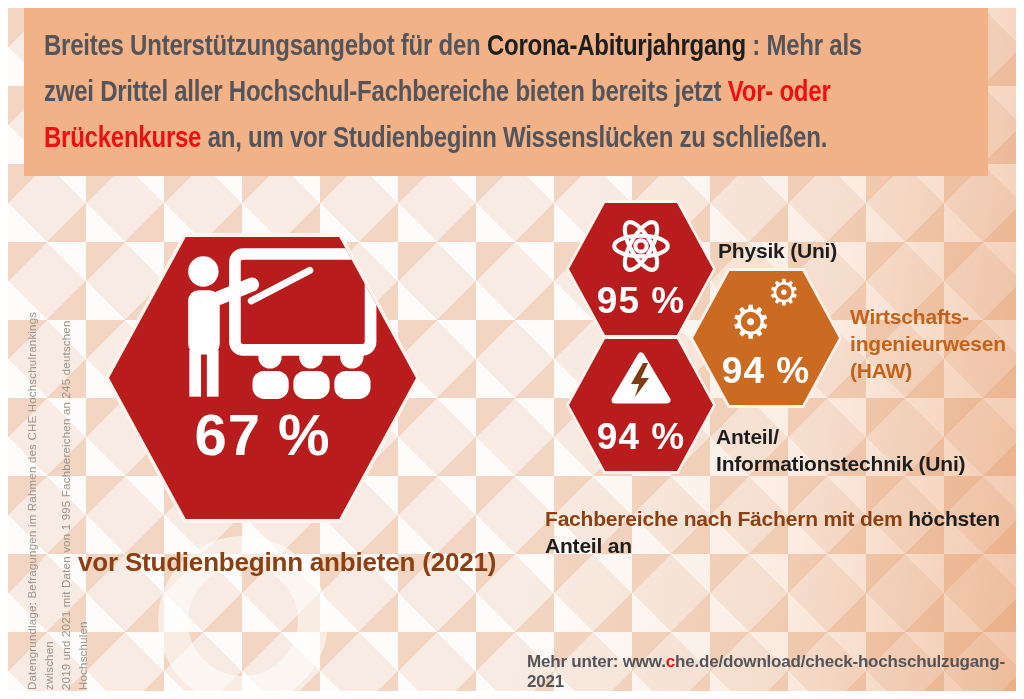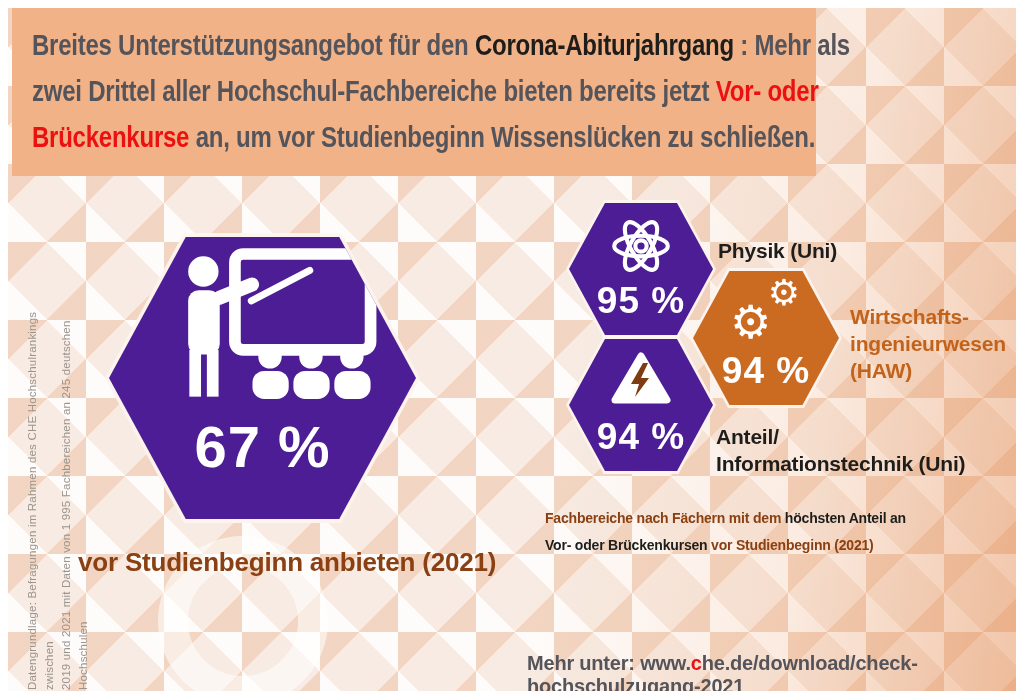--- a/index.html
+++ b/index.html
@@ -11,21 +11,21 @@
     position:absolute;left:8px;top:8px;width:1008px;height:683px;overflow:hidden;
     background-color:#f7ebe3;
     background-image:
       linear-gradient(100deg, rgba(236,150,92,0) 55%, rgba(236,150,92,0.16) 78%, rgba(224,122,55,0.42) 100%),
       linear-gradient(45deg, rgba(255,255,255,0.85) 25%, rgba(255,255,255,0) 25.6%, rgba(255,255,255,0) 74.4%, rgba(255,255,255,0.85) 75%),
       linear-gradient(-45deg, rgba(238,196,168,0.55) 25%, rgba(238,196,168,0) 25.6%, rgba(238,196,168,0) 74.4%, rgba(238,196,168,0.55) 75%);
     background-size:100% 100%, 78px 78px, 78px 78px;
   }
   
   .banner{
-    position:absolute;left:4px;top:0;width:804px;height:168px;background:#f2b287;
+    position:absolute;left:16px;top:0;width:964px;height:168px;background:#f2b287;
   }
   .banner-text{
     position:absolute;left:20px;top:14px;width:1240px;
     transform:scaleX(0.80);transform-origin:0 0;
     font-weight:bold;font-size:30px;line-height:46px;letter-spacing:-0.3px;color:#54545a;
   }
   .banner-text .line{white-space:nowrap;}
   .t-gray{color:#54545a;}
   .t-black{color:#1d1d1b;}
   .t-red{color:#ec1111;}
@@ -43,25 +43,25 @@
   .hex-outer{
     position:absolute;
     clip-path:polygon(0% 50%, 25% 0%, 75% 0%, 100% 50%, 75% 100%, 25% 100%);
     background:rgba(253,246,240,0.95);
     filter:drop-shadow(3px 5px 5px rgba(150,95,55,0.30));
   }
   .hex-inner{
     position:absolute;left:3px;top:3px;right:3px;bottom:3px;
     display:flex;flex-direction:column;align-items:center;
   }
-  .hex-brown{background:#4c1d95;}
+  .hex-brown{background:#b91c1c;}
   .hex-orange{background:#cb6a21;}
   .big-hex{left:97px;top:225px;width:315px;height:290px;}
   .big-hex .hex-inner{left:4px;top:4px;right:4px;bottom:4px;}
-  .big-stat{color:#ffffff;font-weight:bold;font-size:58px;letter-spacing:1px;margin-top:14px;text-align:center;}
+  .big-stat{color:#ffffff;font-weight:bold;font-size:58px;letter-spacing:1px;margin-top:2px;text-align:center;}
   .small-stat{color:#ffffff;font-weight:bold;font-size:37px;letter-spacing:1px;position:absolute;bottom:13px;width:100%;text-align:center;}
   .hex-physik{left:558px;top:192px;width:150px;height:138px;z-index:2;}
   .hex-elektro{left:558px;top:328px;width:150px;height:138px;z-index:2;}
   .hex-wirtschaft{left:682px;top:260px;width:152px;height:140px;z-index:3;}
   .icon-box{margin-top:10px;}
   .gear-box{position:relative;width:80px;height:72px;margin-top:4px;}
   .gear{position:absolute;color:#ffffff;font-family:"DejaVu Sans",sans-serif;line-height:1;}
   .gear-small{font-size:36px;right:6px;top:0;}
   .gear-big{font-size:46px;left:4px;top:24px;}
   
@@ -71,25 +71,25 @@
   }
   .subject-label{
     position:absolute;font-weight:bold;font-size:21px;line-height:27px;
     white-space:pre-line;z-index:4;letter-spacing:-0.2px;
   }
   .label-physik{left:710px;top:229px;color:#1d1d1b;}
   .label-wirtschaft{left:842px;top:295px;color:#c2631c;}
   .label-elektro{left:708px;top:415px;color:#1d1d1b;}
   .group-caption{
     position:absolute;left:537px;top:497px;width:460px;
-    font-weight:bold;font-size:14px;line-height:27px;letter-spacing:-0.2px;z-index:2;
+    font-weight:bold;font-size:21px;line-height:27px;letter-spacing:-0.2px;z-index:2;
   }
   .footer-link{
     position:absolute;left:519px;top:644px;
-    font-weight:bold;font-size:20px;color:#54545a;letter-spacing:-0.2px;z-index:2;
+    font-weight:bold;font-size:17px;color:#54545a;letter-spacing:-0.2px;z-index:2;
   }
   .watermark{
     position:absolute;left:150px;top:528px;width:170px;height:170px;border-radius:50%;
     border:30px solid rgba(255,255,255,0.55);box-sizing:border-box;z-index:1;
   }
   svg{display:block;}
 </style>
 </head>
 <body>
 
@@ -173,18 +173,17 @@
 
   <div class="subject-label label-wirtschaft">Wirtschafts-
 ingenieurwesen
 (HAW)</div>
   <div class="subject-label label-physik">Physik (Uni)</div>
   <div class="subject-label label-elektro">Anteil/
 Informationstechnik (Uni)</div>
 
   <div class="group-caption">
     <div><span class="t-brown">Fachbereiche nach Fächern mit dem </span><span class="t-black">höchsten Anteil an</span></div>
-    <div><span class="t-black">Vor- oder Brückenkursen </span><span class="t-brown">vor Studienbeginn (2021)</span></div>
   </div>
 
   <div class="footer-link"><span>Mehr unter: www.</span><span class="t-red">c</span><span>he.de/download/check-hochschulzugang-2021</span></div>
 
 </div>
 
 </body></html>

